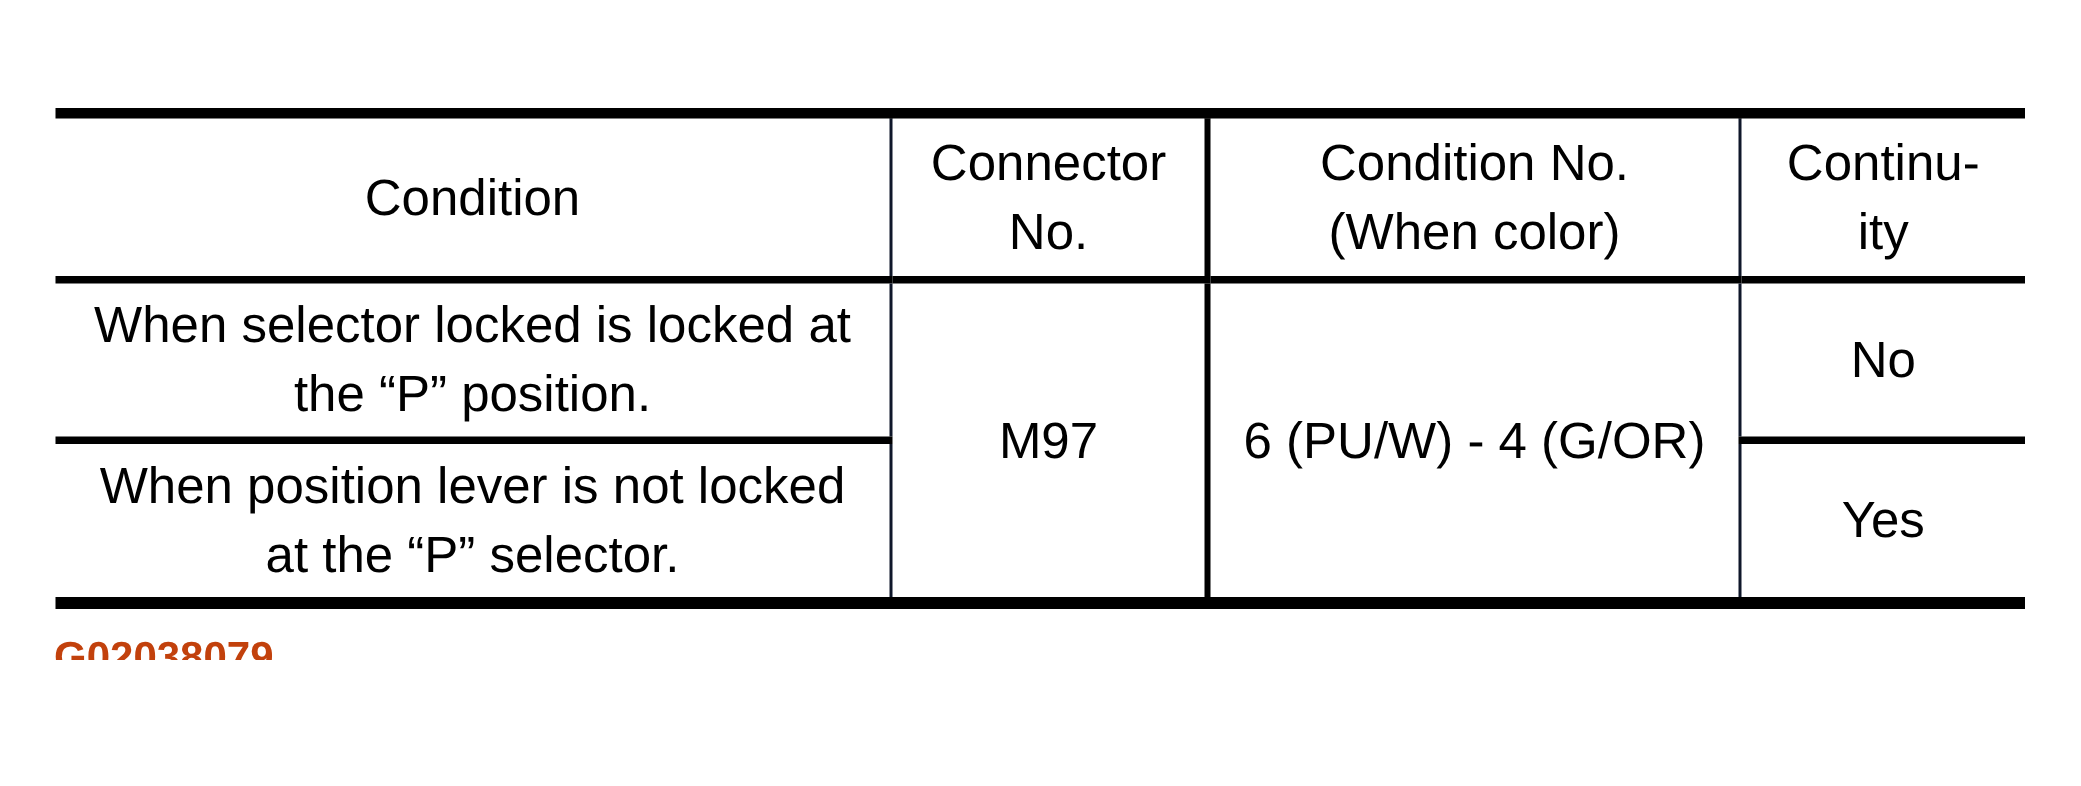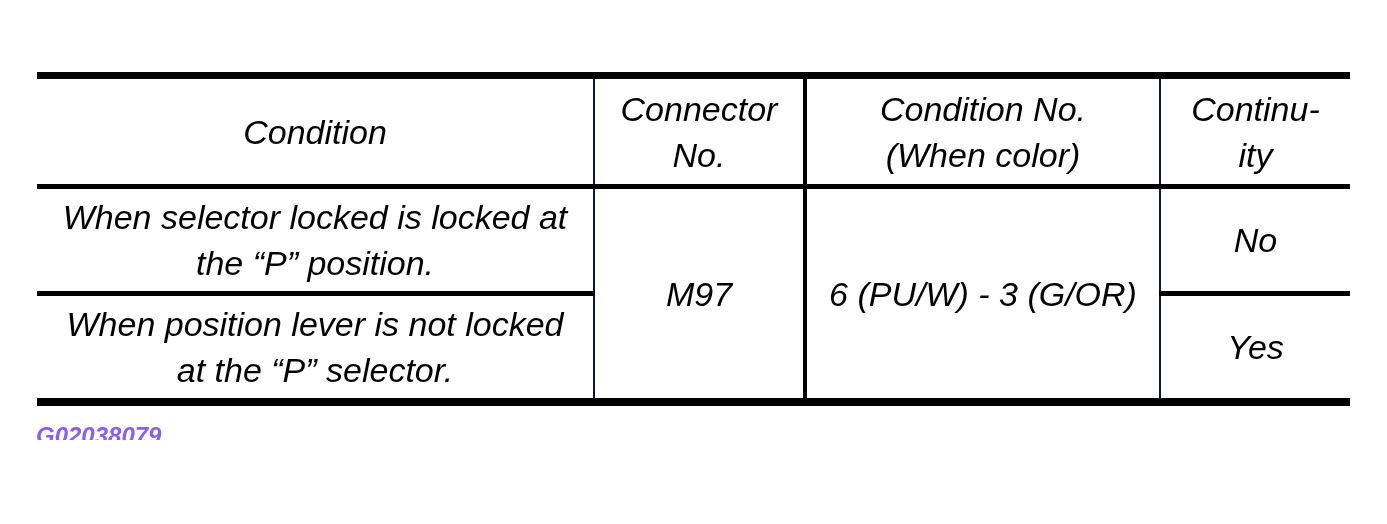--- a/index.html
+++ b/index.html
@@ -8,21 +8,20 @@
     background: #ffffff;
   }
   .page {
     position: relative;
     width: 1387px;
     height: 440px;
     background: #ffffff;
     color: #000000;
     font-family: "Liberation Sans", "DejaVu Sans", sans-serif;
     overflow: hidden;
-    font-style: italic;
   }
   table.spec {
     position: absolute;
     left: 37px;
     top: 72px;
     width: 1313px;
     border-collapse: collapse;
     table-layout: fixed;
     border-top: 7px solid #000;
     border-bottom: 8px solid #000;
@@ -54,24 +53,24 @@
   .rowline { border-bottom: 5px solid #000; }
   
   td.cond {
     text-align: left;
     padding-left: 19px;
   }
   .caption {
     position: absolute;
     left: 36px;
     top: 422px;
-    font-size: 24px;
+    font-size: 28px;
     font-weight: bold;
     letter-spacing: 0px;
-    color: #8b5cf6;
+    color: #c2410c;
   }
 </style>
 </head>
 <body>
 
 <div class="page">
 
   <table class="spec">
     <colgroup>
       <col style="width:557px">
@@ -100,21 +99,21 @@
 
       <tr>
         <td class="cond rowline">
           <div>When selector locked is locked at</div>
           <div>the “P” position.</div>
         </td>
         <td class="v-left v-right" rowspan="2">
           <span>M97</span>
         </td>
         <td rowspan="2">
-          <span>6 (PU/W) - 3 (G/OR)</span>
+          <span>6 (PU/W) - 4 (G/OR)</span>
         </td>
         <td class="v-left rowline">
           <span>No</span>
         </td>
       </tr>
 
       <tr>
         <td class="cond">
           <div>When position lever is not locked</div>
           <div>at the “P” selector.</div>

